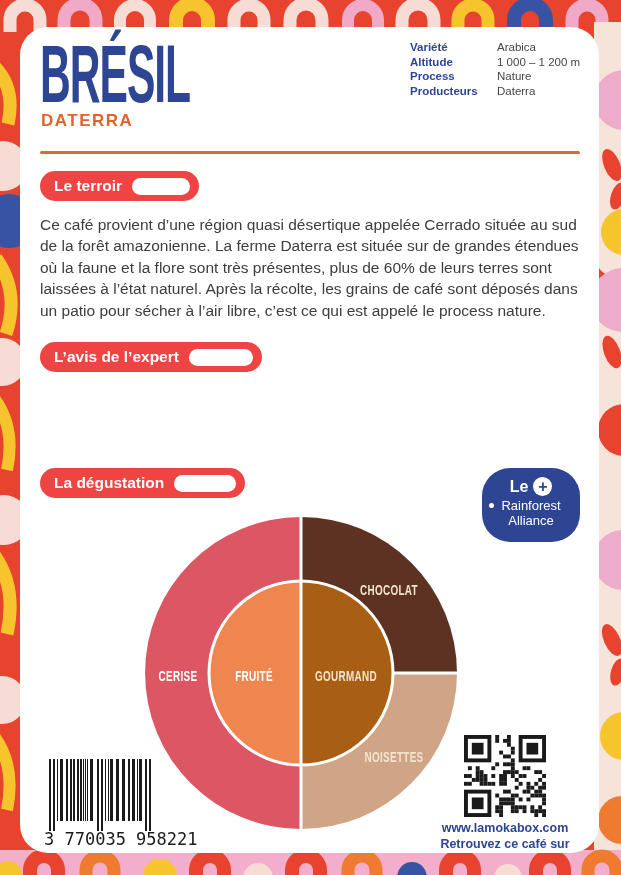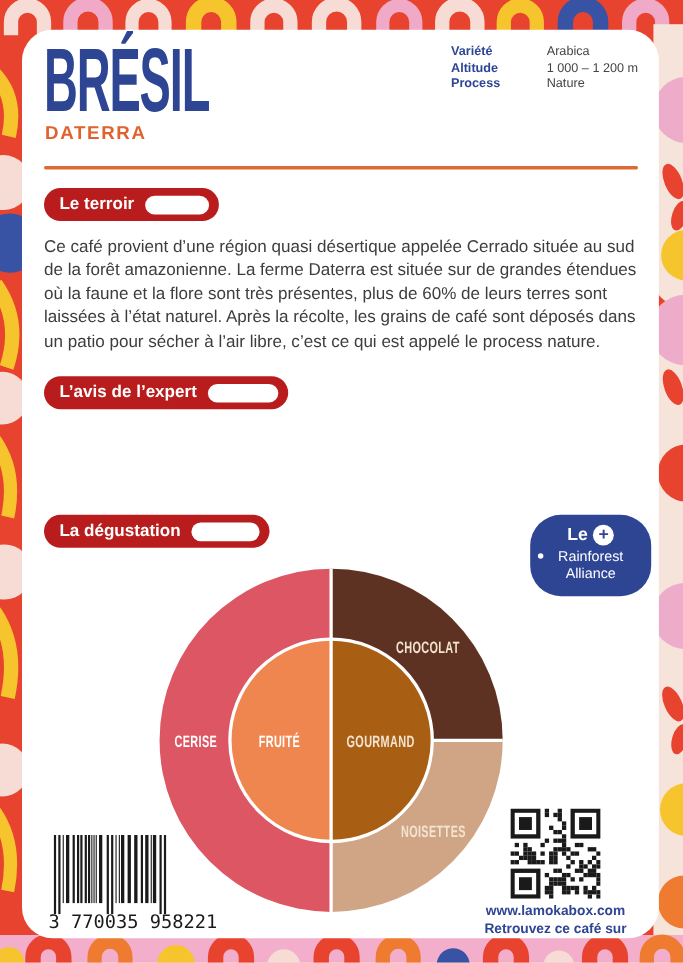--- a/index.html
+++ b/index.html
@@ -16,30 +16,30 @@
   .subtitle{position:absolute;left:21px;top:84px;font-size:17px;font-weight:700;
             color:#e0622c;letter-spacing:1.5px;}
   .specs{position:absolute;left:390px;top:13px;font-size:11.5px;line-height:14.7px;}
   .spec-row{display:flex;}
   .spec-label{width:87px;color:#2e4593;font-weight:700;}
   .spec-value{color:#454545;}
   .divider{position:absolute;left:20px;top:124px;width:540px;height:3px;
            background:#dd6a35;border-radius:2px;}
 
   
-  .badge{position:absolute;left:20px;height:30px;background:#b91c1c;
+  .badge{position:absolute;left:20px;height:30px;background:#ef4444;
          border-radius:16px;display:inline-flex;align-items:center;
          padding:0 9px 0 14px;gap:10px;}
   .badge-text{color:#ffffff;font-weight:700;font-size:15.5px;white-space:nowrap;}
   .badge-oval{width:58px;height:17px;background:#ffffff;border-radius:10px;}
   .para{position:absolute;left:20px;width:542px;font-size:15.5px;line-height:21.5px;
         color:#3e3d3d;}
 
   
-  .rf{position:absolute;left:462px;top:441px;width:110px;height:74px;
+  .rf{position:absolute;left:462px;top:441px;width:98px;height:74px;
       background:#2e4593;border-radius:28px;color:#fff;text-align:center;
       padding-top:9px;box-sizing:border-box;}
   .rf-line1{font-size:16px;font-weight:700;display:flex;align-items:center;
             justify-content:center;gap:5px;}
   .rf-plus{width:19px;height:19px;background:#fff;border-radius:50%;color:#2e4593;
            font-size:16px;font-weight:700;line-height:19px;display:inline-block;}
   .rf-brand{font-size:13px;line-height:15px;margin-top:2px;position:relative;}
   .rf-dot{position:absolute;left:7px;top:5px;width:5px;height:5px;background:#fff;
           border-radius:50%;}
 
@@ -142,20 +142,24 @@
         <span class="spec-label">Variété</span>
         <span class="spec-value">Arabica</span>
       </div>
       <div class="spec-row">
         <span class="spec-label">Altitude</span>
         <span class="spec-value">1 000 – 1 200 m</span>
       </div>
       <div class="spec-row">
         <span class="spec-label">Process</span>
         <span class="spec-value">Nature</span>
+      </div>
+      <div class="spec-row">
+        <span class="spec-label">Producteurs</span>
+        <span class="spec-value">Daterra</span>
       </div>
     </div>
 
     <div class="divider"></div>
 
     <div class="badge" style="top:144px;">
       <span class="badge-text">Le terroir</span>
       <span class="badge-oval"></span>
     </div>
     <p class="para" style="top:171px;">Ce café provient d’une région quasi désertique appelée Cerrado située au sud de la forêt amazonienne. La ferme Daterra est située sur de grandes étendues où la faune et la flore sont très présentes, plus de 60% de leurs terres sont laissées à l’état naturel. Après la récolte, les grains de café sont déposés dans un patio pour sécher à l’air libre, c’est ce qui est appelé le process nature.</p>

